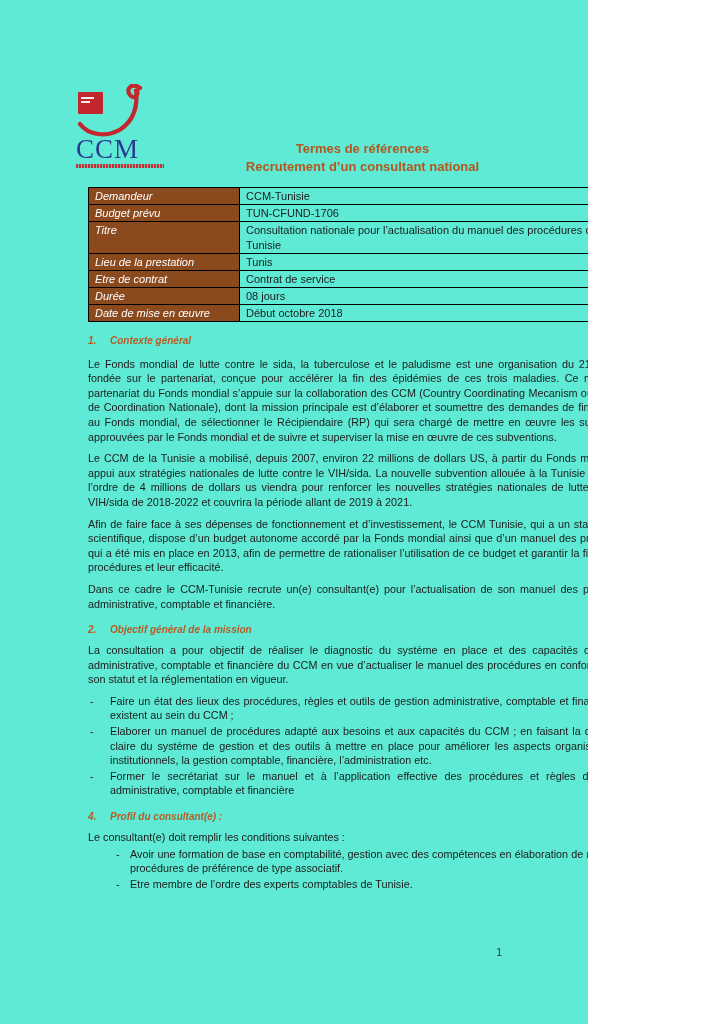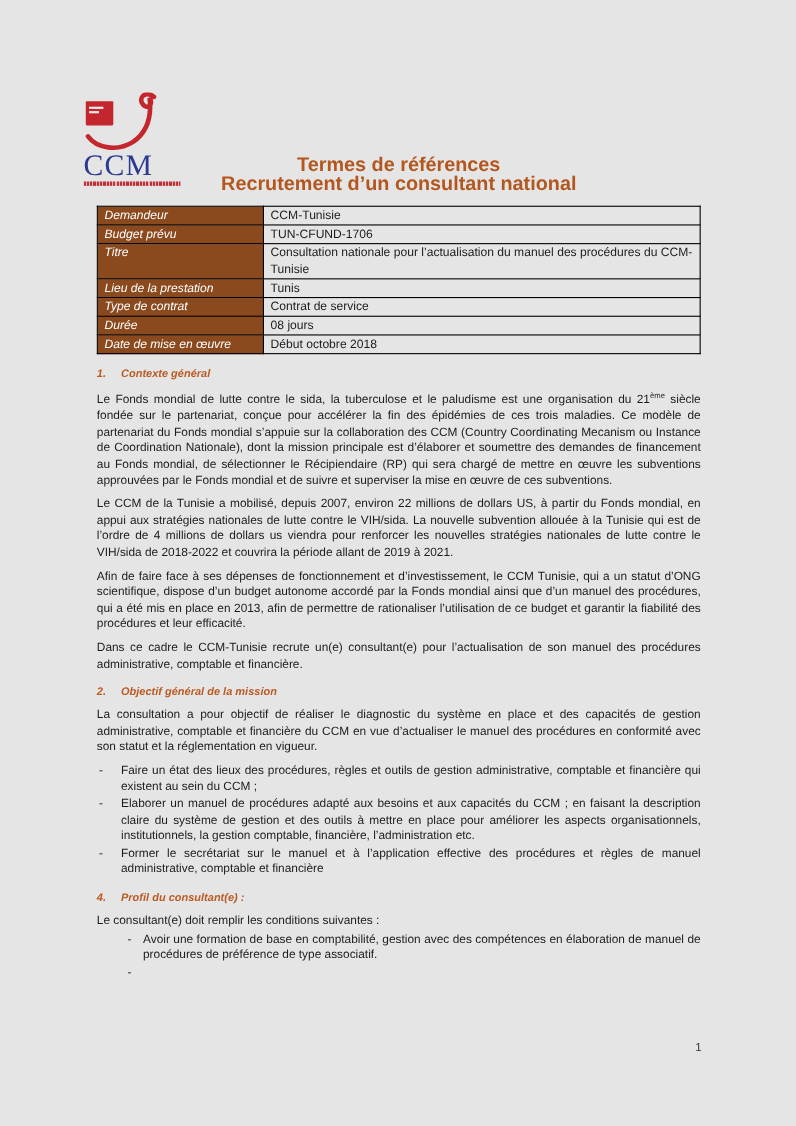--- a/index.html
+++ b/index.html
@@ -1,36 +1,36 @@
 <!DOCTYPE html>
 <html><head>
 <meta charset="utf-8">
 <style>
   html,body { margin:0; padding:0; background:#ffffff; }
   .page {
-    position:relative; width:724px; height:1024px; background:#e5e5e5;
+    position:relative; width:588px; height:1024px; background:#5eead4;
     font-family:"Liberation Sans", sans-serif; color:#1c1c1c; overflow:hidden;
   }
   .content { position:absolute; left:88px; top:0; width:549px; }
 
   
   .logo { position:absolute; left:76px; top:84px; width:95px; }
   .logo-acronym {
     font-family:"Liberation Serif", serif; color:#2B3990;
     font-size:27px; line-height:24px; letter-spacing:1px; margin-top:-7px;
   }
   .logo-subtext {
     height:4px; width:88px; margin-top:3px;
     background:repeating-linear-gradient(90deg,#C23038 0px,#C23038 2px,rgba(194,48,56,0.25) 2px,rgba(194,48,56,0.25) 3px);
   }
 
   
   .doc-title {
     margin-top:140px; text-align:center; color:#B4571E;
-    font-weight:bold; font-size:18px; line-height:18px;
+    font-weight:bold; font-size:13px; line-height:18px;
   }
 
   
   table.info-table { width:100%; border-collapse:collapse; margin-top:11px; }
   table.info-table td {
     border:1px solid #000; font-size:11px; line-height:15px;
     padding:0.5px 6px; vertical-align:top;
   }
   td.lbl { background:#8B4A1E; color:#ffffff; width:138px;font-style:italic; }
   td.val { color:#1c1c1c;margin-left:36px; }
@@ -92,21 +92,21 @@
         </tr>
         <tr>
           <td class="lbl">Titre</td>
           <td class="val">Consultation nationale pour l’actualisation du manuel des procédures du CCM-Tunisie</td>
         </tr>
         <tr>
           <td class="lbl">Lieu de la prestation</td>
           <td class="val">Tunis</td>
         </tr>
         <tr>
-          <td class="lbl">Type de contrat</td>
+          <td class="lbl">Etre de contrat</td>
           <td class="val">Contrat de service</td>
         </tr>
         <tr>
           <td class="lbl">Durée</td>
           <td class="val">08 jours</td>
         </tr>
         <tr>
           <td class="lbl">Date de mise en œuvre</td>
           <td class="val">Début octobre 2018</td>
         </tr>
@@ -137,19 +137,19 @@
     </div>
 
     <div class="sec-heading">
       <span class="sec-num">4.</span><span>Profil du consultant(e) :</span>
     </div>
     <p class="intro-line">Le consultant(e) doit remplir les conditions suivantes :</p>
     <div class="bullet bullet-l2">
       <span class="dash">-</span><span>Avoir une formation de base en comptabilité, gestion avec des compétences en élaboration de manuel de procédures de préférence de type associatif.</span>
     </div>
     <div class="bullet bullet-l2">
-      <span class="dash">-</span>
+      <span class="dash">-</span><span>Etre membre de l’ordre des experts comptables de Tunisie.</span>
     </div>
 
   </div>
 
   <div class="page-number">1</div>
 </div>
 
 </body></html>

